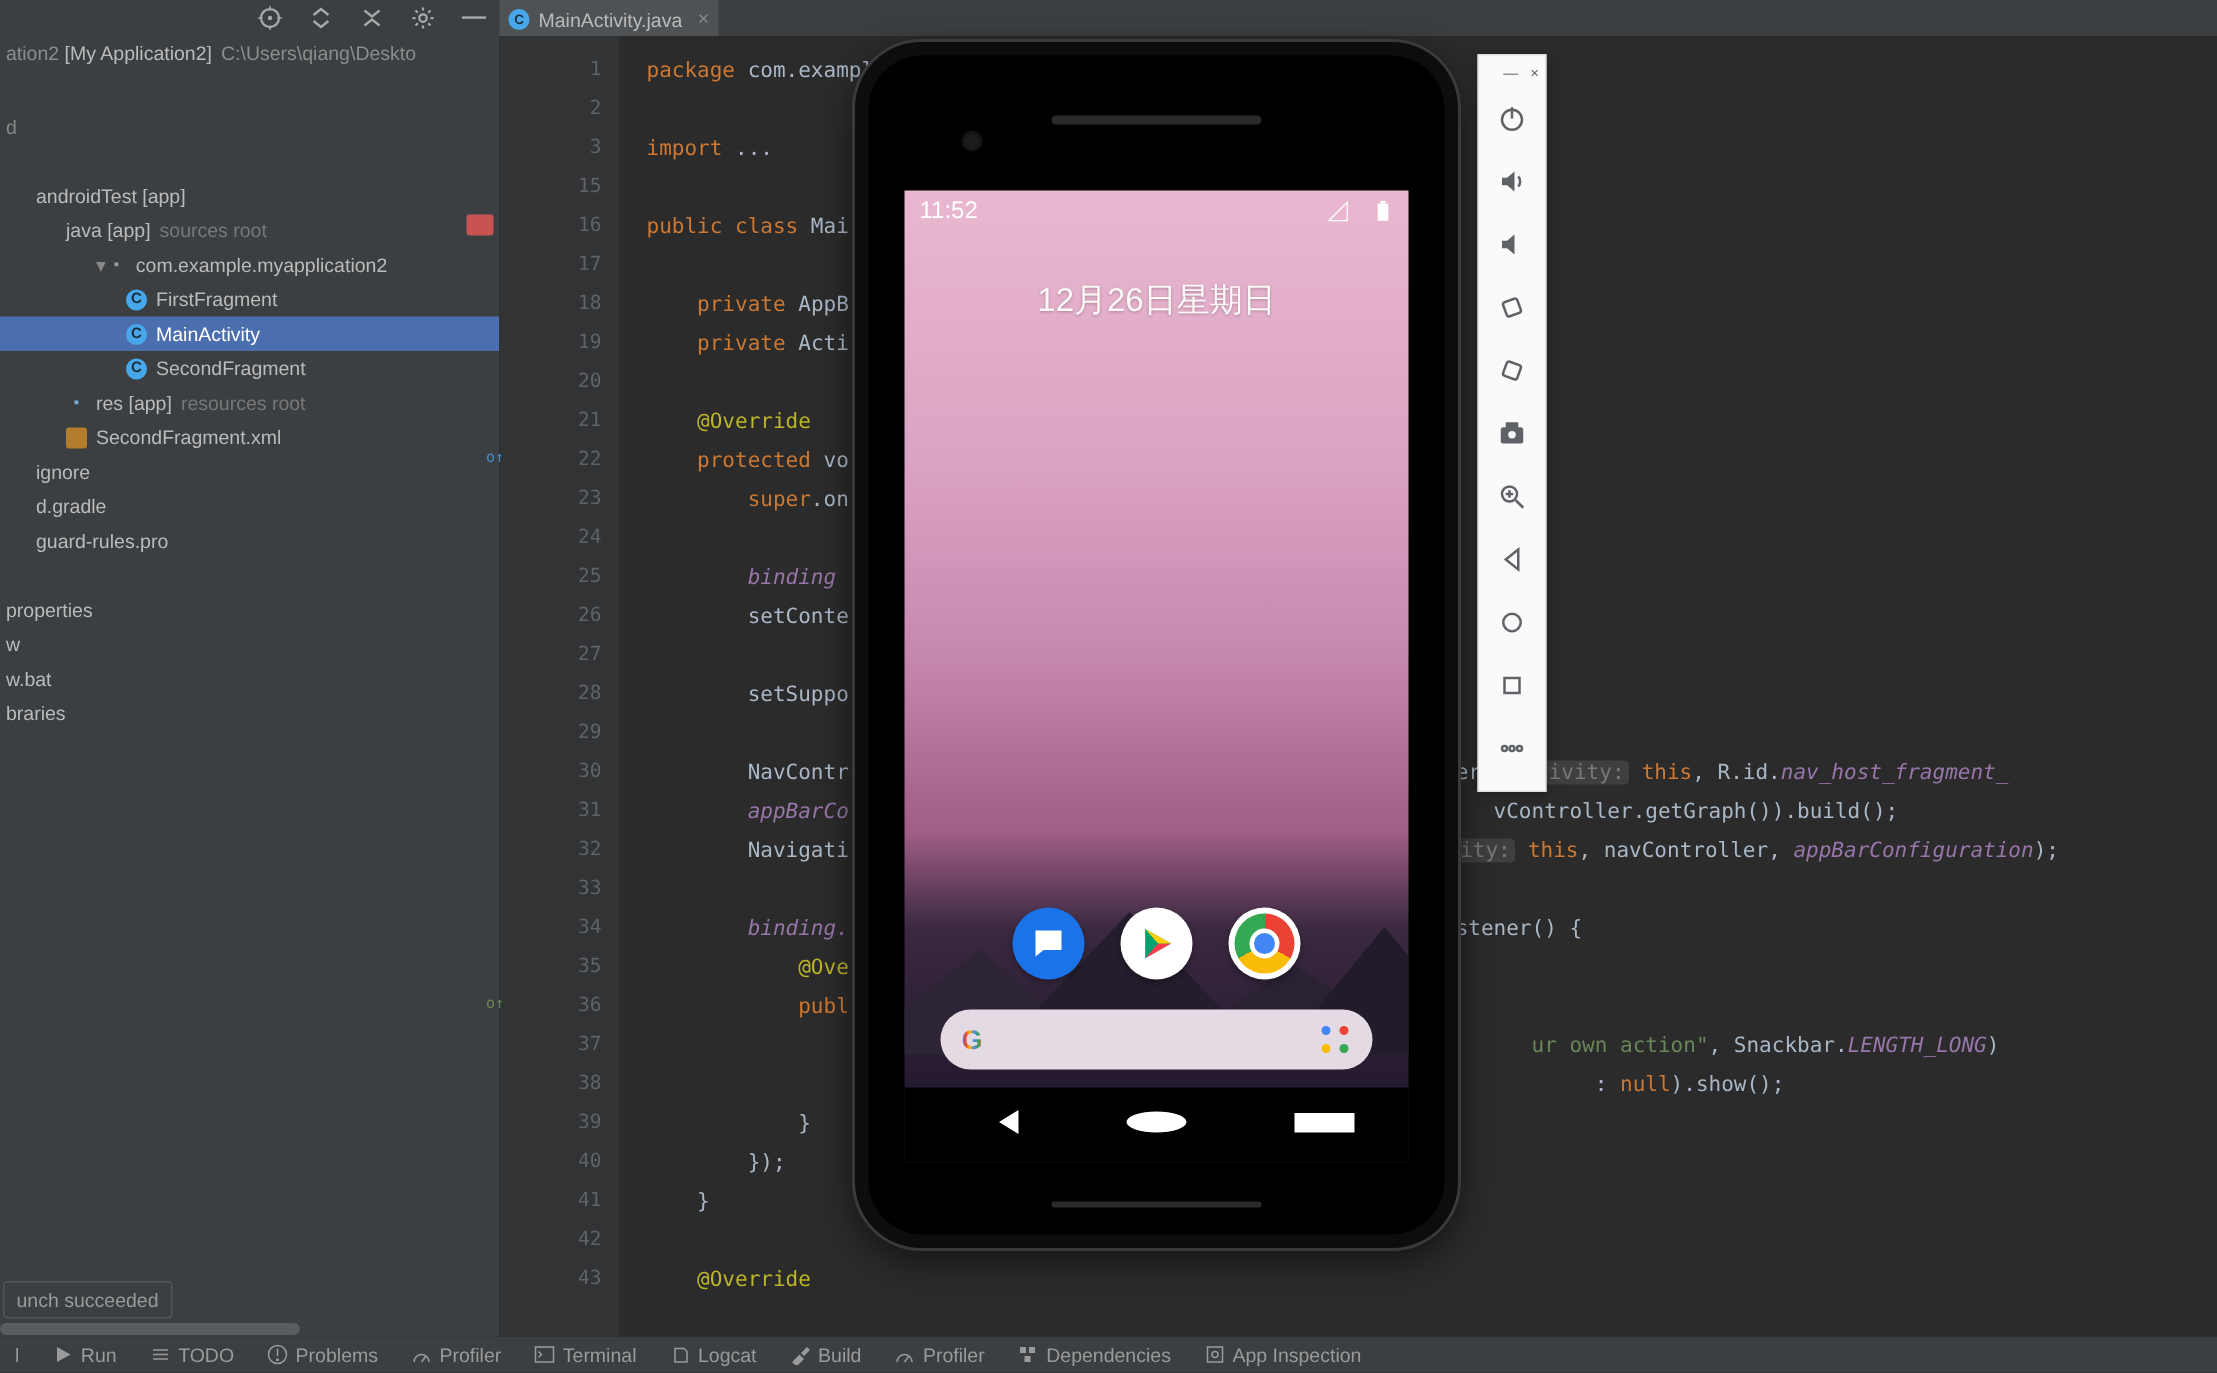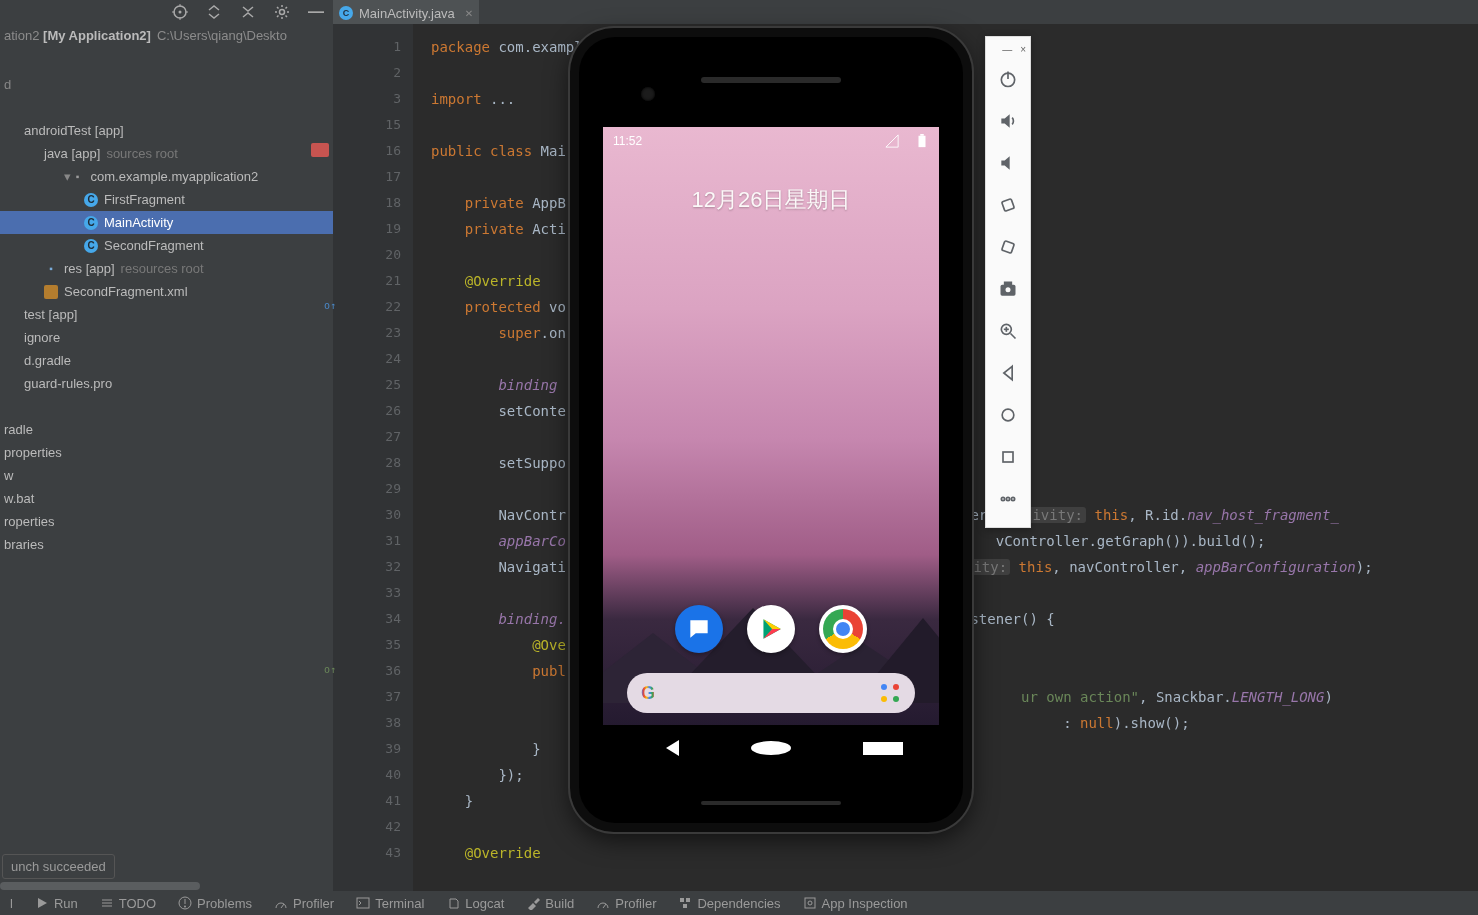--- a/index.html
+++ b/index.html
@@ -51,21 +51,21 @@
   }
   .editor-tab .close-x { margin-left:10px; color:#888; font-size:10px;}
 
   
   .breadcrumb {
     position:absolute; left:0; top:24px; width:333px; height:22px;
     background:#3c3f41;
     display:flex; align-items:center;
     padding-left:4px; color:#8c8c8c;
   }
-  .breadcrumb .bc-strong { color:#bbbbbb; font-weight:bold; margin-right:6px;}
+  .breadcrumb .bc-strong { color:#bbbbbb; font-weight:normal; margin-right:6px;}
 
   
   .project-tree {
     position:absolute; left:0; top:46px; width:333px; bottom:30px;
     background:#3c3f41; color:#bbbbbb;
     overflow:hidden;
     padding-top:4px;
   }
   .tree-row {
     height:23px; display:flex; align-items:center;
@@ -200,21 +200,21 @@
   .mnt.m2 { left:60px;  border-bottom:95px solid #241d2c; }
   .mnt.m3 { left:170px; border-bottom:60px solid #2a2233; }
   .mnt.m4 { left:250px; border-bottom:85px solid #221b2a; border-left-width:70px; border-right-width:70px;}
   .bottom-black {
     position:absolute; left:0; right:0; bottom:0; height:50px; background:#000;
     z-index: 2;
   }
 
   .status-row {
     position:absolute; top:4px; left:0; right:0; height:20px;
-    color:#fff; font-size:12px;
+    color:#fff; font-size:16px;
     display:flex; align-items:center; padding:0 10px;gap:12px;
   }
   .status-row .time { }
   .status-row .spacer { flex:1; }
   .status-row svg { width:14px; height:14px; margin-left:4px; fill:#fff;}
 
   .home-date {
     position:absolute; top:58px; left:0; right:0;
     text-align:center; color:#fbf8f8; font-size:22px;
     text-shadow:0 1px 2px rgba(0,0,0,.25);
@@ -405,57 +405,45 @@
       <span>res [app]</span>
       <span class="hint">resources root</span>
     </div>
     <div class="tree-row">
       <span class="indent" style="width: 40px;"></span>
       <span class="node-ico xml-ico"></span>
       <span>SecondFragment.xml</span>
     </div>
     <div class="tree-row">
       <span class="indent" style="width: 20px;"></span>
-      <span>test [app]</span>
-    </div>
-    <div class="tree-row">
-      <span class="indent" style="width: 20px;"></span>
       <span>ignore</span>
     </div>
     <div class="tree-row">
       <span class="indent" style="width: 20px;"></span>
       <span>d.gradle</span>
     </div>
     <div class="tree-row">
       <span class="indent" style="width: 20px;"></span>
       <span>guard-rules.pro</span>
     </div>
     <div class="tree-row">
       <span class="indent" style="width: 0px;"></span>
       <span></span>
     </div>
     <div class="tree-row">
       <span class="indent" style="width: 0px;"></span>
-      <span>radle</span>
-    </div>
-    <div class="tree-row">
-      <span class="indent" style="width: 0px;"></span>
       <span>properties</span>
     </div>
     <div class="tree-row">
       <span class="indent" style="width: 0px;"></span>
       <span>w</span>
     </div>
     <div class="tree-row">
       <span class="indent" style="width: 0px;"></span>
       <span>w.bat</span>
-    </div>
-    <div class="tree-row">
-      <span class="indent" style="width: 0px;"></span>
-      <span>roperties</span>
     </div>
     <div class="tree-row">
       <span class="indent" style="width: 0px;"></span>
       <span>braries</span>
     </div>
   </div>
 
 <div class="status-bubble">unch succeeded</div>
 
 <div class="bottom-scroll">

